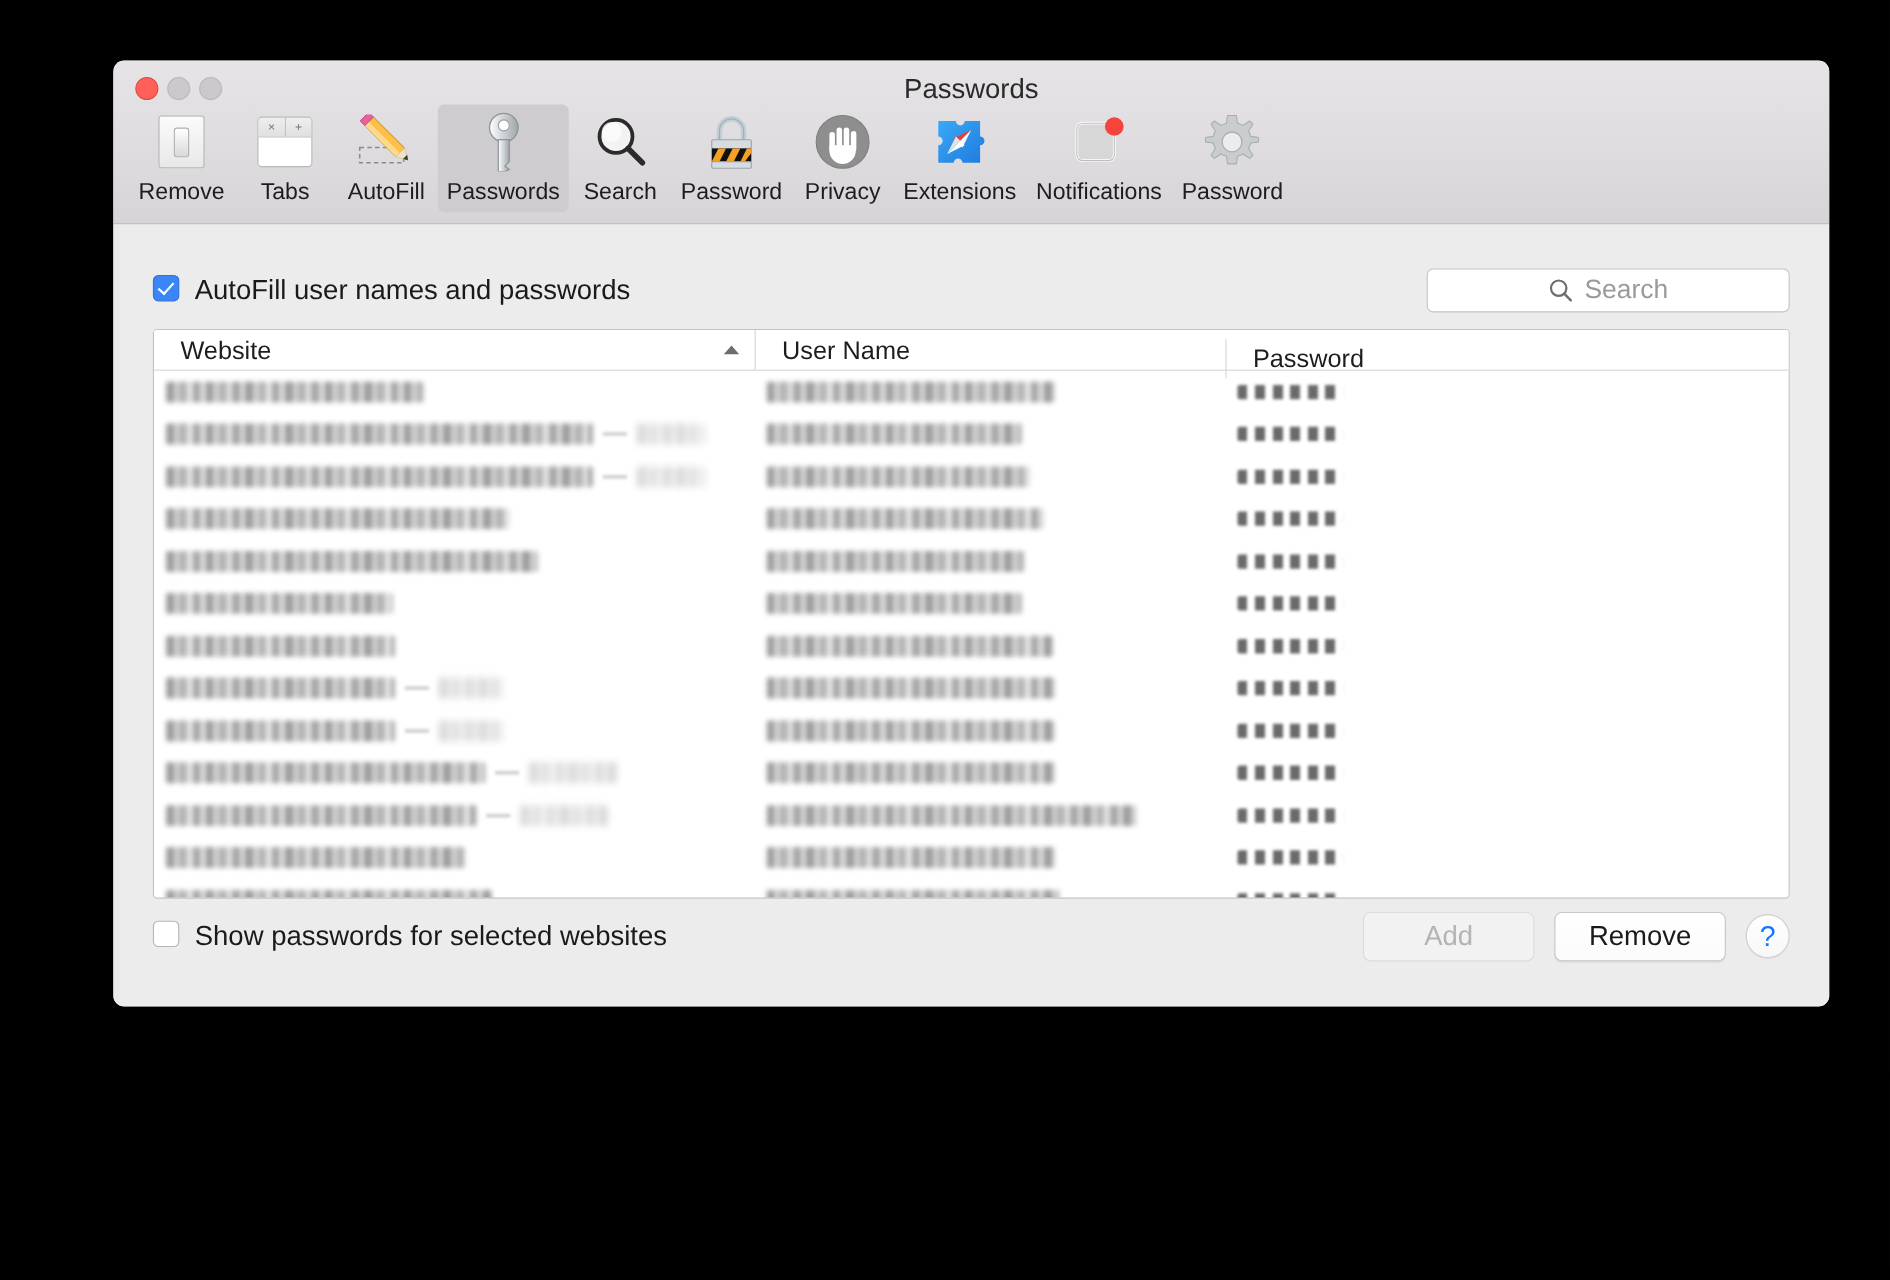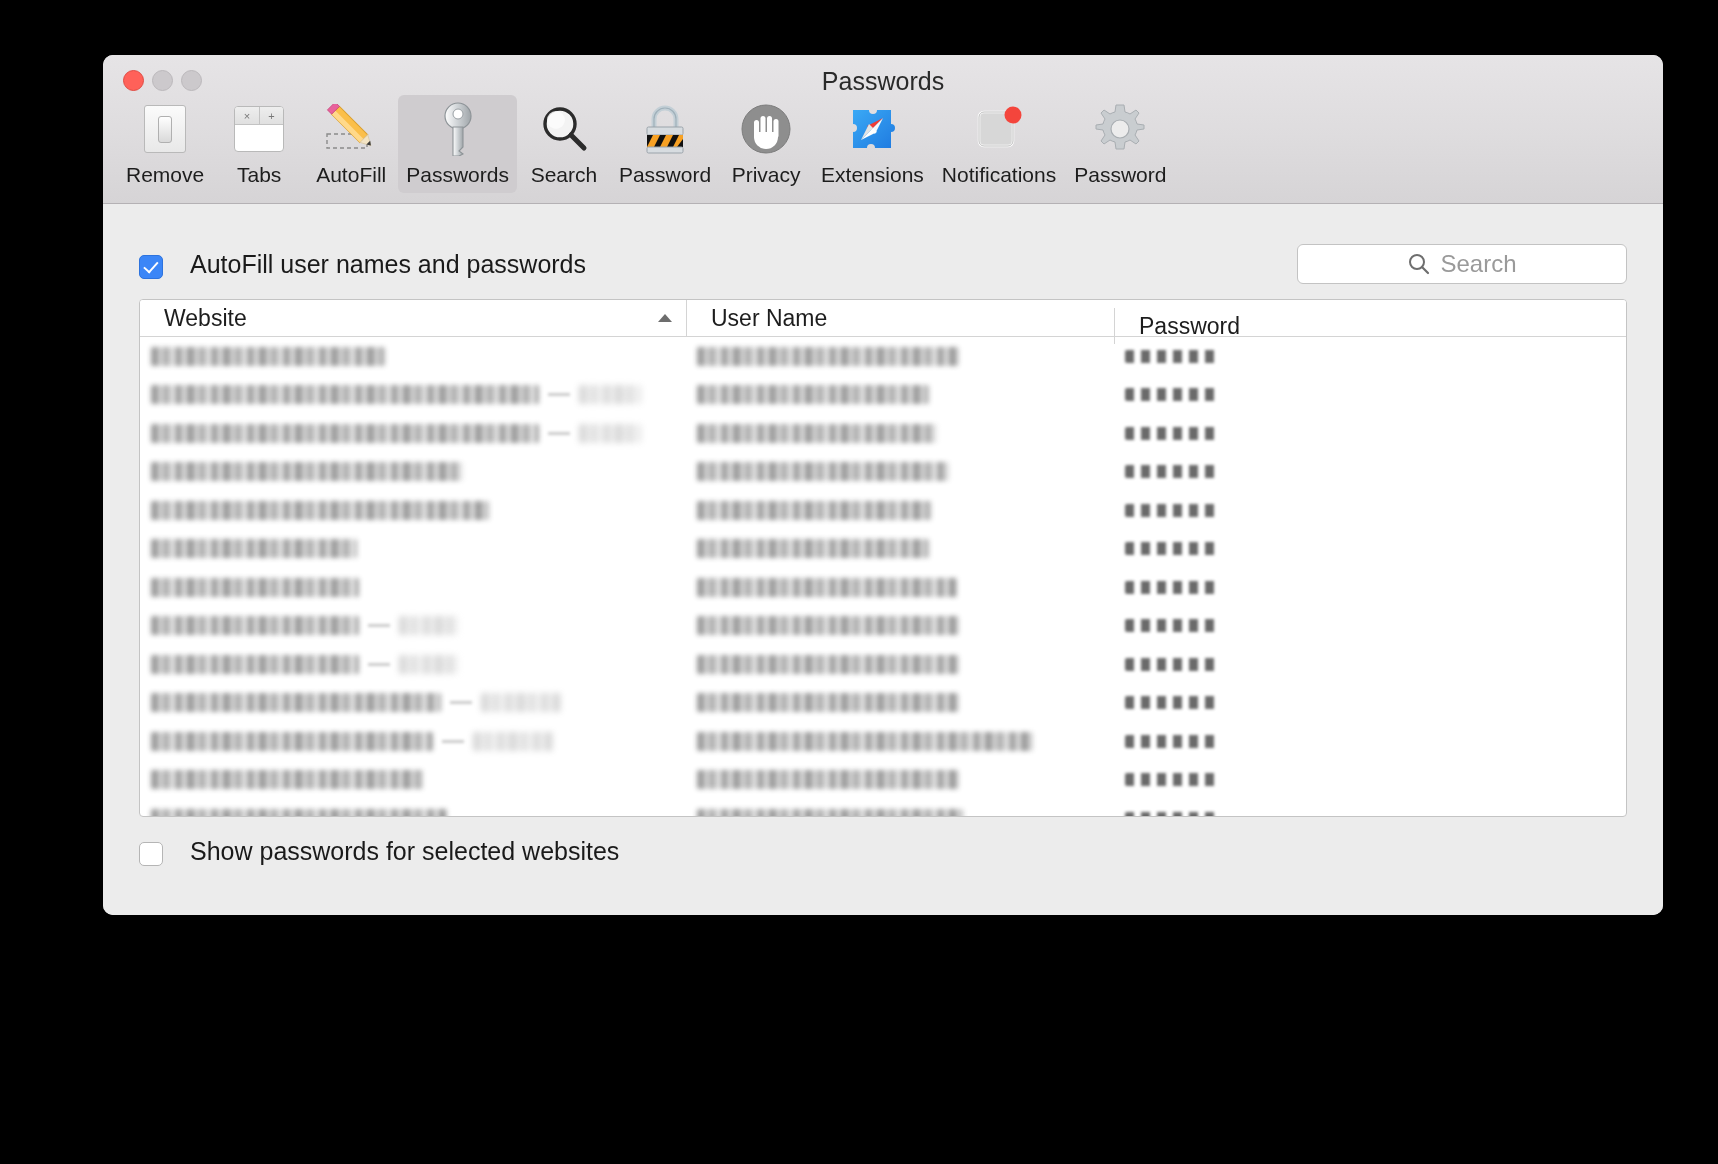--- a/index.html
+++ b/index.html
@@ -160,21 +160,21 @@
   .row-top {
     position: absolute;
     left: 36px; right: 36px;
     top: 38px;
     height: 44px;
     display: flex;
     align-items: center;
     justify-content: space-between;
   }
 
-  .cbx-row { display: flex; align-items: flex-end; gap: 13px; }
+  .cbx-row { display: flex; align-items: flex-start; }
   .cbx {
     width: 24px; height: 24px;
     border-radius: 5px;
     box-sizing: border-box;
     flex: 0 0 auto;
   }
   .cbx.on {
     background: #3b86f7;
     border: 1px solid #2d73de;
     display: flex; align-items: center; justify-content: center;
@@ -708,18 +708,23 @@
           </div>
       </div>
 
       <div class="bottom">
 
         <div class="cbx-row">
           <div class="cbx off"></div>
           <div class="cbx-label">Show passwords for selected websites</div>
         </div>
 
+        <div class="btns">
+          <div class="btn disabled">Add</div>
+          <div class="btn">Remove</div>
+          <div class="btn help">?</div>
+        </div>
 
       </div>
 
     </div>
   </div>
 </div>
 
 </body></html>

